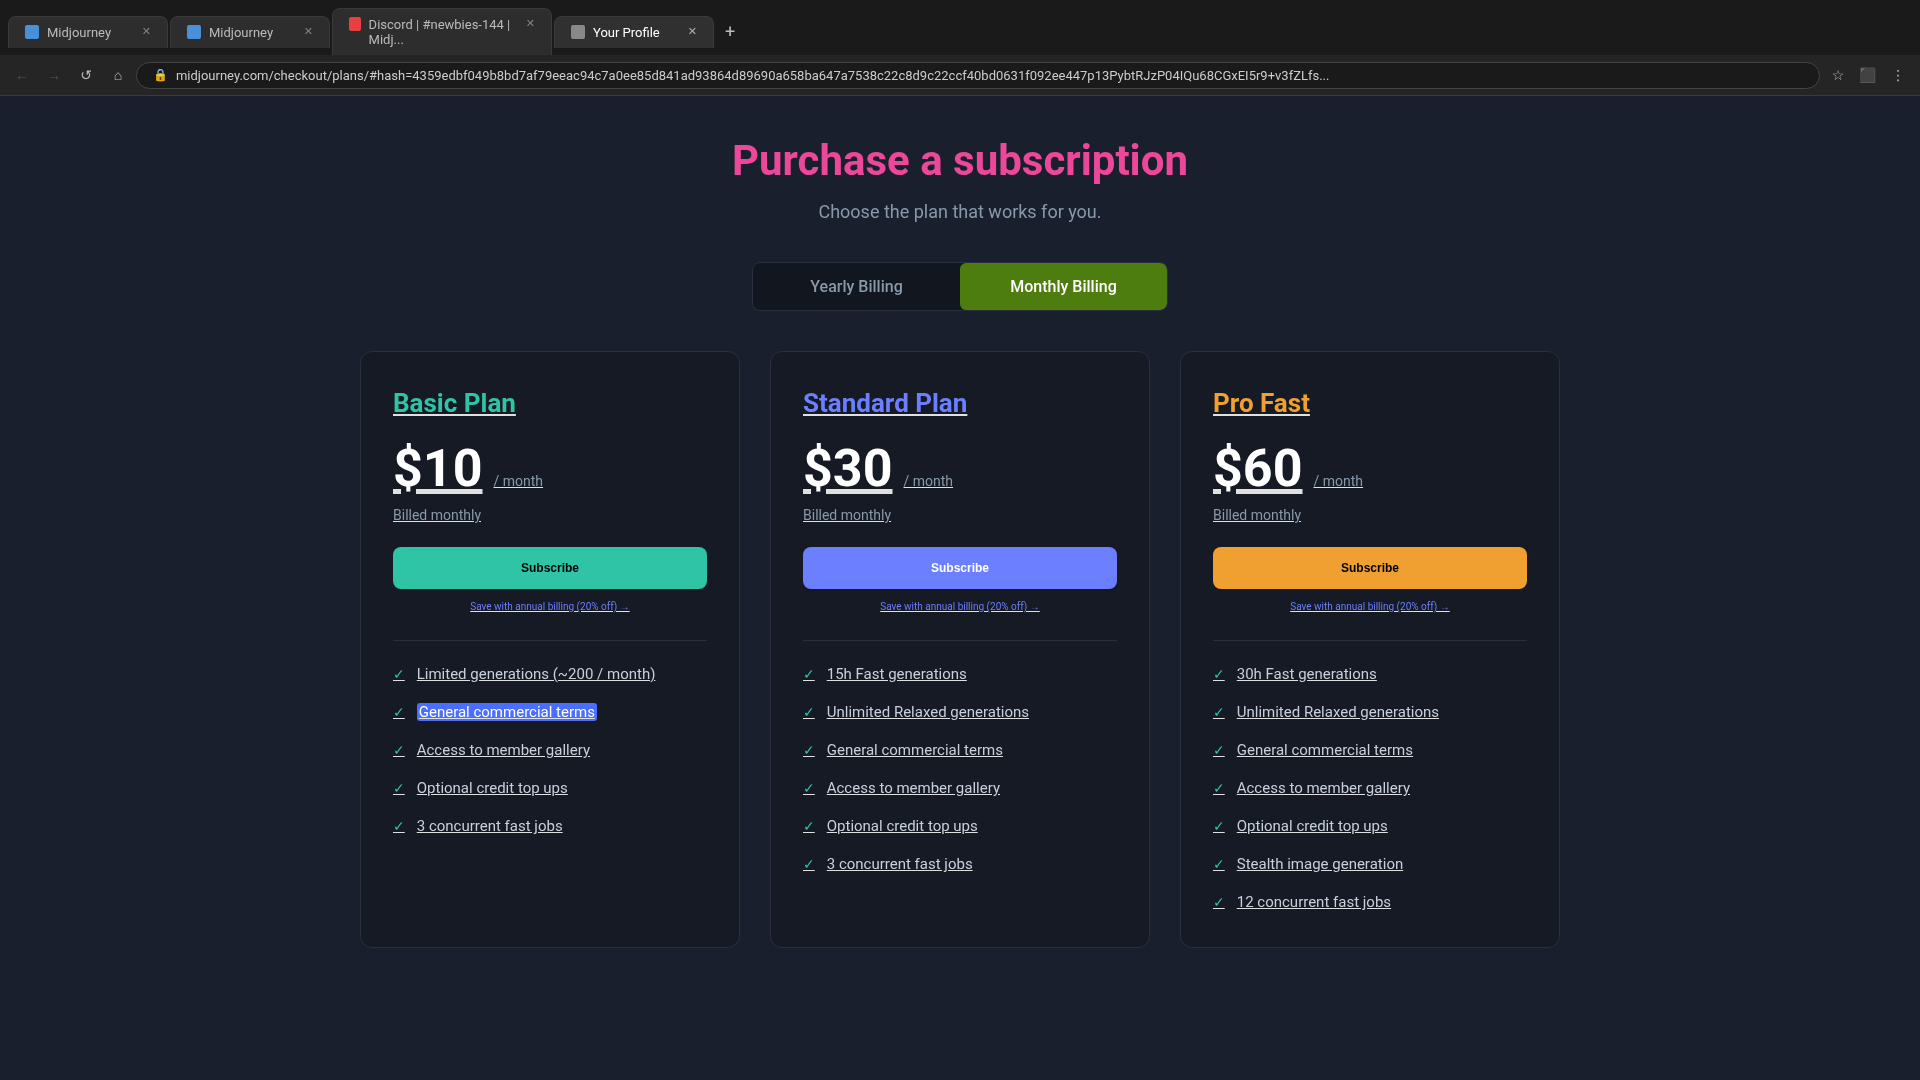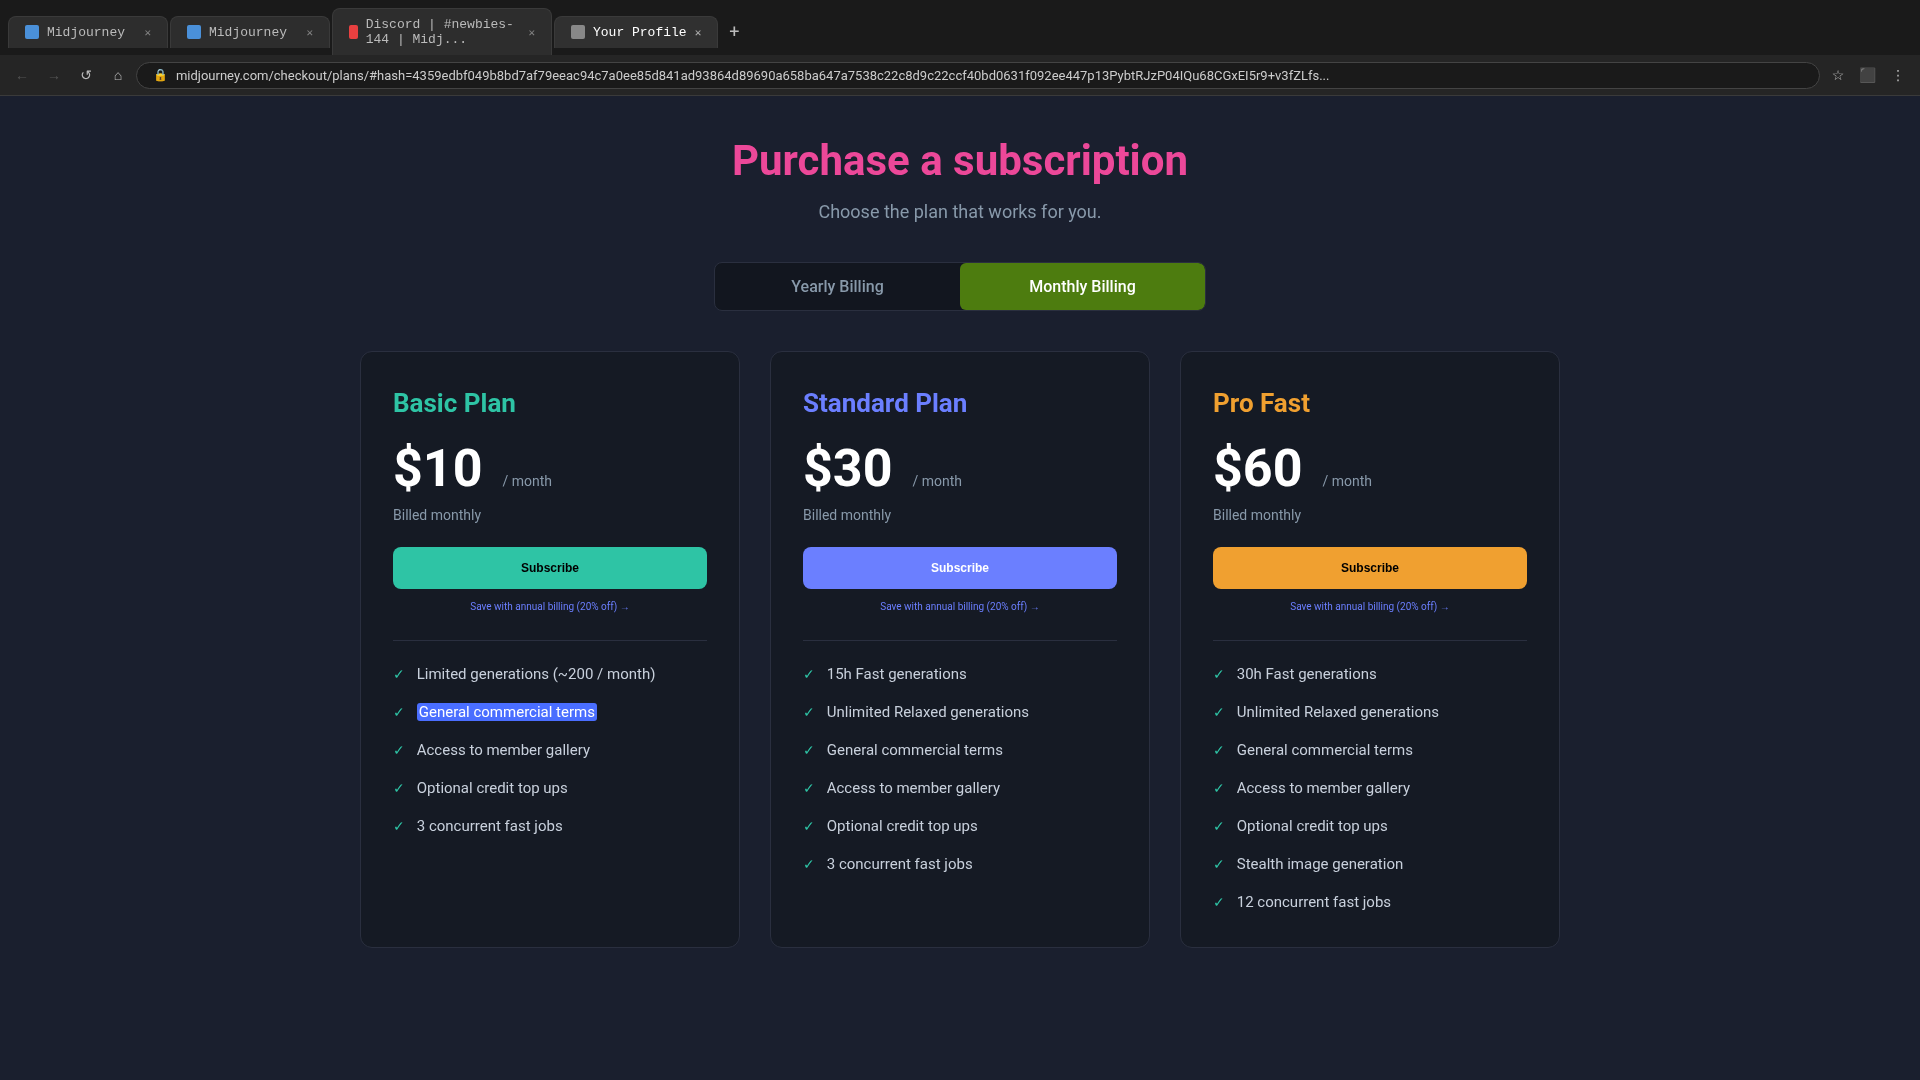--- a/index.html
+++ b/index.html
@@ -20,33 +20,32 @@
     .tab-bar {
       display: flex;
       align-items: center;
       padding: 8px 8px 0 8px;
       gap: 2px;
       background: #1a1a1a;
     }
 
     .tab {
       display: flex;
-      align-items: center;
+      align-items: flex-start;
       gap: 8px;
       padding: 8px 16px;
       border-radius: 8px 8px 0 0;
       font-size: 13px;
       color: #bbb;
       background: #2d2d2d;
       min-width: 160px;
       max-width: 220px;
       cursor: pointer;
       border: 1px solid #3a3a3a;
       border-bottom: none;
-      font-family: Liberation Mono, monospace;
     }
 
     .tab.active {
       background: #303030;
       color: #fff;
     }
 
     .tab-favicon {
       width: 14px;
       height: 14px;
@@ -156,21 +155,21 @@
       justify-content: center;
       margin-bottom: 40px;
     }
 
     .billing-toggle-inner {
       display: flex;
       background: #12161f;
       border: 1px solid #2a2f3f;
       border-radius: 8px;
       overflow: hidden;
-      width: 492px;
+      width: 416px;
       align-items: flex-end;
     }
 
     .billing-option {
       flex: 1;
       padding: 14px 20px;
       text-align: center;
       font-size: 16px;
       font-weight: 500;
       cursor: pointer;
@@ -183,20 +182,21 @@
       color: #ffffff;
     }
 
     
     .plans-grid {
       display: grid;
       grid-template-columns: repeat(3, 1fr);
       gap: 30px;
       max-width: 1200px;
       margin: 16px auto;
+      text-decoration: underline;
     }
 
     .plan-card {
       background: #151a24;
       border: 1px solid #2a2f3f;
       border-radius: 12px;
       padding: 36px 32px;
     }
 
     .plan-name {
@@ -205,21 +205,21 @@
       margin-bottom: 20px;
     }
 
     .plan-name.basic { color: #2ec4a5; }
     .plan-name.standard { color: #6b7fff; }
     .plan-name.pro { color: #f0a030; }
 
     .plan-price {
       display: flex;
       align-items: baseline;
-      gap: 20px;
+      gap: 11px;
       margin-bottom: 8px;
     }
 
     .price-amount {
       font-size: 52px;
       font-weight: 700;
       color: #ffffff;
     }
 
     .price-period {

